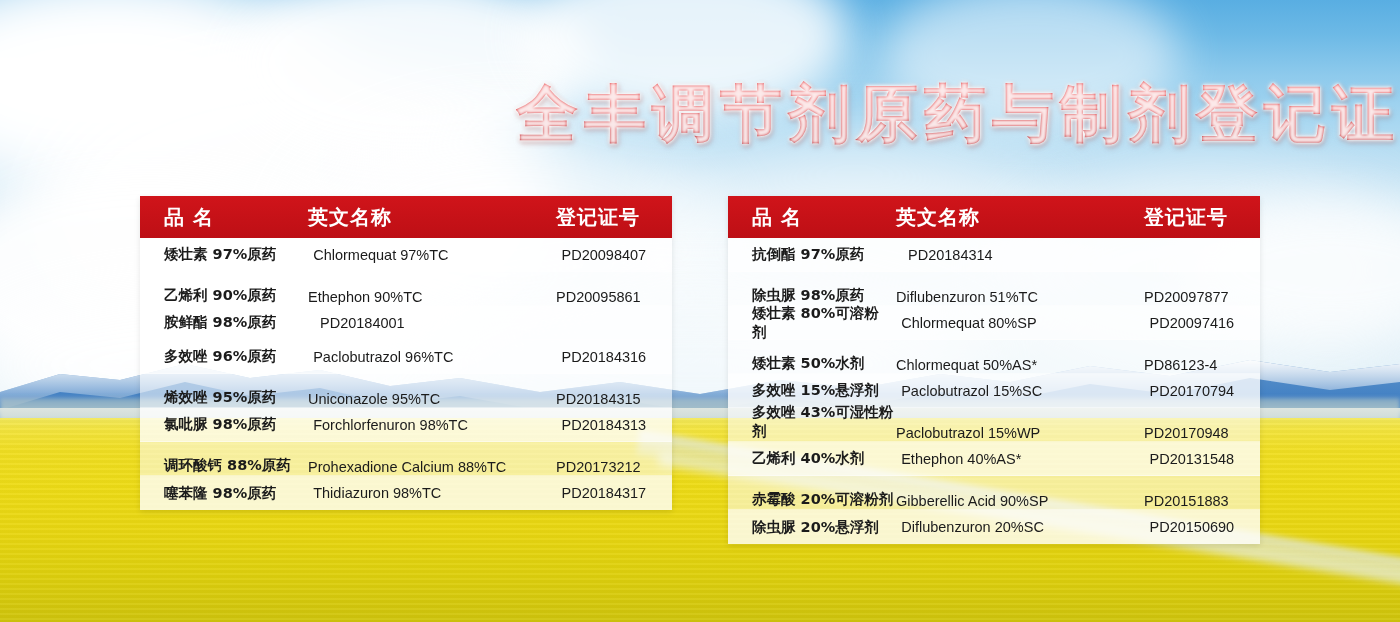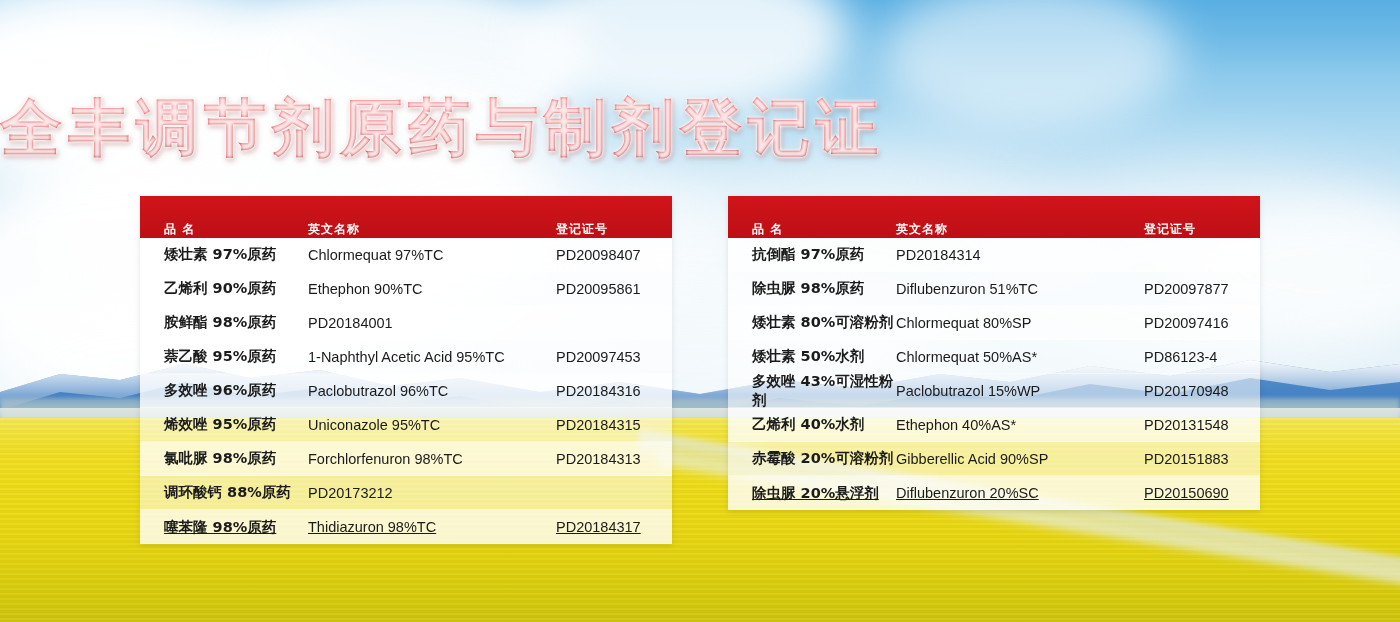--- a/index.html
+++ b/index.html
@@ -62,21 +62,21 @@
     background:rgba(235,240,232,.55);
     transform:rotate(9deg); transform-origin:0 0; filter:blur(4px);
   }
   .far-band {
     position:absolute; left:0; top:398px; width:1400px; height:22px;
     background:linear-gradient(to bottom, rgba(185,200,195,.55), rgba(222,228,210,.8));
     filter:blur(2px);
   }
 
   
-  .title-wrap { position:absolute; left:0; top:72px; width:1400px; text-align:left;margin-top:14px; }
+  .title-wrap { position:absolute; left:0; top:72px; width:1400px; text-align:right; }
   .title {
     display:inline-block;
     font-family:"DejaVu Sans","Liberation Sans",sans-serif;
     font-size:62px; font-weight:700; letter-spacing:6px;
     color:#d8181c;
     background:linear-gradient(to bottom,#e8373a 0%, #de2226 38%, #c3141a 70%, #b01016 100%);
     -webkit-background-clip:text; background-clip:text;
     -webkit-text-fill-color:transparent;
     text-shadow:0 0 3px rgba(255,255,255,.9);
     filter:drop-shadow(0 0 2px rgba(255,255,255,.95)) drop-shadow(1px 2px 2px rgba(120,0,0,.28));
@@ -85,33 +85,33 @@
   
   .table {
     position:absolute; top:196px; width:532px;
     box-shadow:0 2px 6px rgba(0,0,0,.10);
   }
   #table-left  { left:140px; }
   #table-right { left:728px; }
 
   .thead {
     height:42px; background:linear-gradient(to bottom,#d0141a,#bd0f15);
-    display:flex; align-items:flex-end; color:#fff;
-    font-size:12px; font-weight:700; letter-spacing:1px;
+    display:flex; align-items:center; color:#fff;
+    font-size:20px; font-weight:700; letter-spacing:1px;
   }
   .tbody { background:transparent; }
 
   .trow {
     height:34px; display:flex; align-items:center;
     font-size:14.5px; color:#1b1b1b;
     border-bottom:1px solid rgba(255,255,255,.45);
   }
-  .trow.odd  { background:rgba(255,255,255,.80); }
-  .trow.even { background:rgba(255,255,255,.56); }
-  .trow:last-child { border-bottom:none;text-decoration:underline; }
+  .trow.odd  { background:rgba(255,255,255,.80);gap:12px; }
+  .trow.even { background:rgba(255,255,255,.56);align-items:flex-end; }
+  .trow:last-child { border-bottom:none; }
 
   .c1 { width:168px; padding-left:24px; font-weight:700; }
   .c2 { width:248px; }
   .c3 { width:116px; }
 
   .thead .c1 { padding-left:24px; }
 
   .cn { font-family:"DejaVu Sans","Liberation Sans",sans-serif; }
 </style>
 </head>
@@ -186,42 +186,38 @@
         </div>
         <div class="trow even">
           <div class="c1 cn">乙烯利 90%原药</div>
           <div class="c2">Ethephon 90%TC</div>
           <div class="c3">PD20095861</div>
         </div>
         <div class="trow odd">
           <div class="c1 cn">胺鲜酯 98%原药</div>
           <div class="c3">PD20184001</div>
         </div>
-        <div class="trow even">
-          <div class="c1 cn">萘乙酸 95%原药</div>
-          <div class="c2">1-Naphthyl Acetic Acid 95%TC</div>
-          <div class="c3">PD20097453</div>
-        </div>
         <div class="trow odd">
           <div class="c1 cn">多效唑 96%原药</div>
           <div class="c2">Paclobutrazol 96%TC</div>
           <div class="c3">PD20184316</div>
         </div>
         <div class="trow even">
           <div class="c1 cn">烯效唑 95%原药</div>
           <div class="c2">Uniconazole 95%TC</div>
           <div class="c3">PD20184315</div>
         </div>
         <div class="trow odd">
           <div class="c1 cn">氯吡脲 98%原药</div>
           <div class="c2">Forchlorfenuron 98%TC</div>
           <div class="c3">PD20184313</div>
         </div>
         <div class="trow even">
           <div class="c1 cn">调环酸钙 88%原药</div>
+          <div class="c2">Prohexadione Calcium 88%TC</div>
           <div class="c3">PD20173212</div>
         </div>
         <div class="trow odd">
           <div class="c1 cn">噻苯隆 98%原药</div>
           <div class="c2">Thidiazuron 98%TC</div>
           <div class="c3">PD20184317</div>
         </div>
       </div>
     </div>
   <div class="table" id="table-right">
@@ -243,20 +239,25 @@
         <div class="trow odd">
           <div class="c1 cn">矮壮素 80%可溶粉剂</div>
           <div class="c2">Chlormequat 80%SP</div>
           <div class="c3">PD20097416</div>
         </div>
         <div class="trow even">
           <div class="c1 cn">矮壮素 50%水剂</div>
           <div class="c2">Chlormequat 50%AS*</div>
           <div class="c3">PD86123-4</div>
         </div>
+        <div class="trow odd">
+          <div class="c1 cn">多效唑 15%悬浮剂</div>
+          <div class="c2">Paclobutrazol 15%SC</div>
+          <div class="c3">PD20170794</div>
+        </div>
         <div class="trow even">
           <div class="c1 cn">多效唑 43%可湿性粉剂</div>
           <div class="c2">Paclobutrazol 15%WP</div>
           <div class="c3">PD20170948</div>
         </div>
         <div class="trow odd">
           <div class="c1 cn">乙烯利 40%水剂</div>
           <div class="c2">Ethephon 40%AS*</div>
           <div class="c3">PD20131548</div>
         </div>

